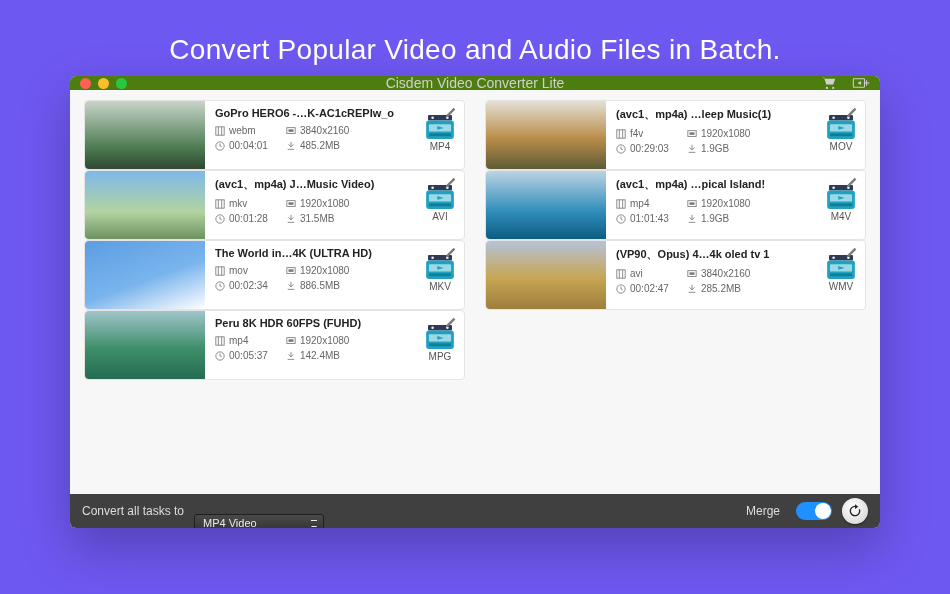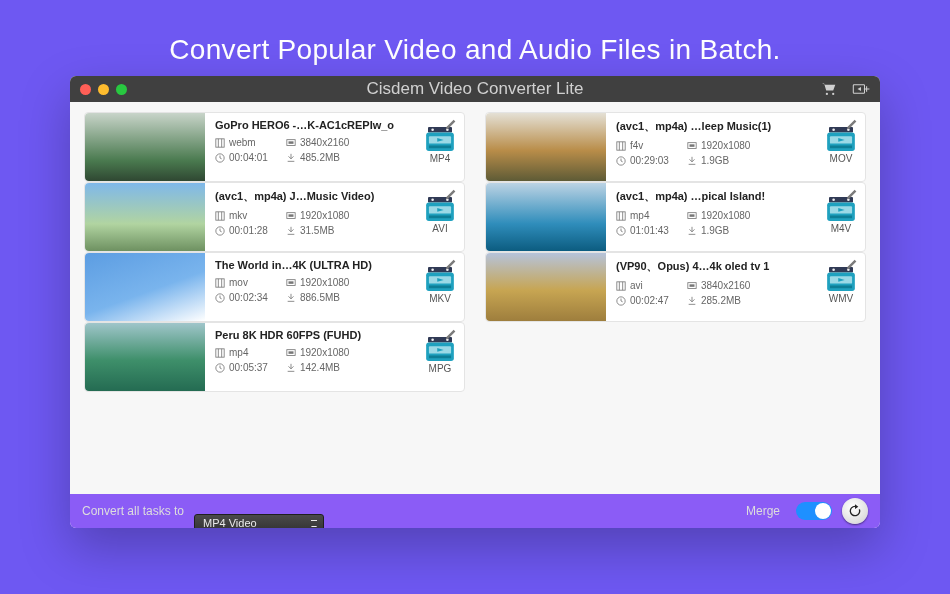--- a/index.html
+++ b/index.html
@@ -15,22 +15,22 @@
   }
 
   
   .window {
     width: 810px; height: 452px; background: #f7f7f7;
     border-radius: 6px; overflow: hidden;
     box-shadow: 0 20px 50px rgba(0,0,0,.25);
     display: flex; flex-direction: column;
   }
   .titlebar {
-    height: 26px; background: #404040; display: flex; align-items: center;
-    padding: 0 10px; position: relative; color: #d0d0d0; font-size: 17px;
+    height: 14px; background: #4d7c0f; display: flex; align-items: center;
+    padding: 0 10px; position: relative; color: #d0d0d0; font-size: 14px;
   }
   .traffic { display: flex; gap: 7px; }
   .dot { width: 11px; height: 11px; border-radius: 50%; }
   .dot.red { background: #ff5f57; } .dot.yel { background: #febc2e; } .dot.grn { background: #28c840; }
   .title { position: absolute; left: 50%; transform: translateX(-50%); }
   .tb-right { position: absolute; right: 10px; display: flex; gap: 14px; }
   .tb-icon { width: 18px; height: 14px; fill: #d0d0d0; }
 
   
   .content {
@@ -70,21 +70,21 @@
   .th-mountain  { background: linear-gradient(180deg,#c8d4c9 0%,#4a7a4f 70%,#2f4732 100%); }
   .th-palms     { background: linear-gradient(180deg,#7fb8ea 0%,#b1d4a1 60%,#6e9161 100%); }
   .th-sky       { background: linear-gradient(160deg,#5c9de2 0%,#79b4ed 55%,#ffffff 100%); }
   .th-peru      { background: linear-gradient(180deg,#9fc5ca 0%,#3e8f6a 55%,#246b52 100%); }
   .th-hills     { background: linear-gradient(180deg,#e4e0d5 0%,#b98d49 55%,#5e5b36 100%); }
   .th-sea       { background: linear-gradient(180deg,#bcd3e4 0%,#2f8dbb 60%,#0c5c80 100%); }
   .th-savanna   { background: linear-gradient(180deg,#b6c3da 0%,#c7a552 55%,#9e7e3d 100%); }
 
   
   .bottombar {
-    height: 34px; background: #8b5cf6; color: #ddd; font-size: 12px;
+    height: 34px; background: #404040; color: #ddd; font-size: 12px;
     display: flex; align-items: center; padding: 0 12px; gap: 10px;
   }
   .select {
     background: linear-gradient(#4a4a4a,#333); border: 1px solid #1f1f1f;
     height: 18px; border-radius: 3px; display: flex; align-items: center;
     padding: 0 18px 0 8px; font-size: 11px; color: #eaeaea; position: relative;
     min-width: 130px;
     margin-top: 24px;
   }
   .select::after {

